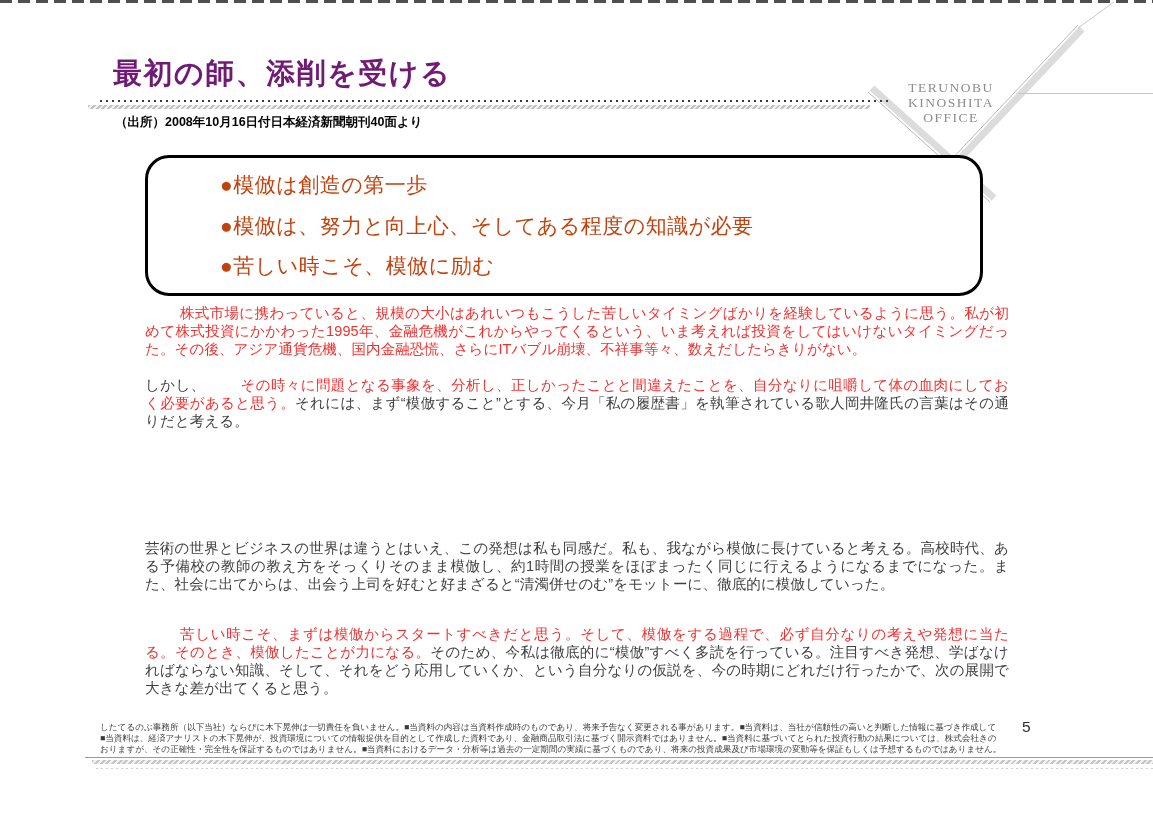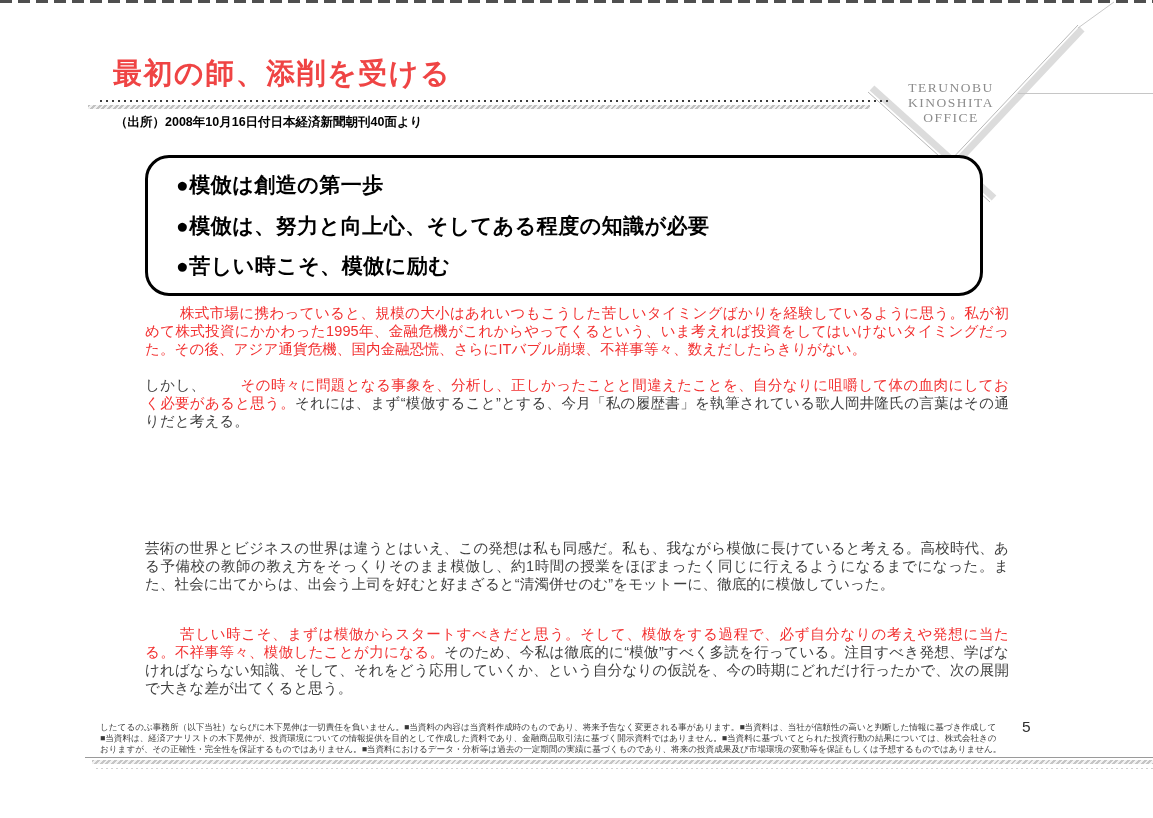--- a/index.html
+++ b/index.html
@@ -7,21 +7,21 @@
     position:relative; width:1153px; height:818px; background:#ffffff;
     overflow:hidden;
     font-family:"Liberation Sans","DejaVu Sans",sans-serif;
   }
   .top-dash {
     position:absolute; left:0; top:0; width:1153px; height:3px;
     background:repeating-linear-gradient(90deg,#4f4f4f 0 12px, transparent 12px 18px);
   }
   .page-title {
     position:absolute; left:113px; top:54px; font-size:29px; font-weight:bold;
-    color:#ef4444; letter-spacing:1.5px; white-space:nowrap;
+    color:#701a75; letter-spacing:1.5px; white-space:nowrap;
   }
   .title-dotted {
     position:absolute; left:100px; top:100px; width:788px; height:2px;
     background:repeating-linear-gradient(90deg,#3c3c3c 0 2px, transparent 2px 6px);
   }
   .title-hatch {
     position:absolute; left:88px; top:105px; width:782px; height:4px;
     background:repeating-linear-gradient(135deg,#c2c2c2 0 2px,#f1f1f1 2px 4px);
   }
   .right-gray-line {
@@ -38,22 +38,23 @@
   }
   svg.decor { position:absolute; left:0; top:0; }
   .hl-box {
     position:absolute; left:145px; top:155px; width:838px; height:141px;
     border:3px solid #000; border-radius:24px; box-sizing:border-box;
     background:#ffffff;
     display:flex; flex-direction:column; justify-content:space-evenly;
     padding-left:28px;
   }
   .hl-item {
-    font-size:21px; font-weight:bold; color:#000000; letter-spacing:0.5px;
+    font-size:21px; font-weight:normal; color:#c2410c; letter-spacing:0.5px;
     white-space:nowrap;
+    margin-left:44px;
   }
   .para {
     position:absolute; left:145px; width:864px; font-size:14.5px;
     line-height:18.1px; color:#3f3f3f; letter-spacing:0.1px; margin:0;
     text-align:justify;
   }
   .red { color:#f23030;margin-left:35px; }
   .p1 { top:304px; }
   .p2 { top:376px; }
   .p3 { top:488px; }
@@ -114,21 +115,21 @@
     <div class="hl-item"><span>●</span><span>苦しい時こそ、模倣に励む</span></div>
   </div>
 
   <p class="para p1"><span class="red">株式市場に携わっていると、規模の大小はあれいつもこうした苦しいタイミングばかりを経験しているように思う。私が初めて株式投資にかかわった1995年、金融危機がこれからやってくるという、いま考えれば投資をしてはいけないタイミングだった。その後、アジア通貨危機、国内金融恐慌、さらにITバブル崩壊、不祥事等々、数えだしたらきりがない。</span></p>
 
   <p class="para p2"><span>しかし、</span><span class="red">その時々に問題となる事象を、分析し、正しかったことと間違えたことを、自分なりに咀嚼して体の血肉にしておく必要があると思う。</span><span>それには、まず“模倣すること”とする、今月「私の履歴書」を執筆されている歌人岡井隆氏の言葉はその通りだと考える。</span></p>
 
 
   <p class="para p4"><span>芸術の世界とビジネスの世界は違うとはいえ、この発想は私も同感だ。私も、我ながら模倣に長けていると考える。高校時代、ある予備校の教師の教え方をそっくりそのまま模倣し、約1時間の授業をほぼまったく同じに行えるようになるまでになった。また、社会に出てからは、出会う上司を好むと好まざると“清濁併せのむ”をモットーに、徹底的に模倣していった。</span></p>
 
-  <p class="para p5"><span class="red">苦しい時こそ、まずは模倣からスタートすべきだと思う。そして、模倣をする過程で、必ず自分なりの考えや発想に当たる。不祥事等々、模倣したことが力になる。</span><span>そのため、今私は徹底的に“模倣”すべく多読を行っている。注目すべき発想、学ばなければならない知識、そして、それをどう応用していくか、という自分なりの仮説を、今の時期にどれだけ行ったかで、次の展開で大きな差が出てくると思う。</span></p>
+  <p class="para p5"><span class="red">苦しい時こそ、まずは模倣からスタートすべきだと思う。そして、模倣をする過程で、必ず自分なりの考えや発想に当たる。そのとき、模倣したことが力になる。</span><span>そのため、今私は徹底的に“模倣”すべく多読を行っている。注目すべき発想、学ばなければならない知識、そして、それをどう応用していくか、という自分なりの仮説を、今の時期にどれだけ行ったかで、次の展開で大きな差が出てくると思う。</span></p>
 
   <div class="footer-block">
     <div class="footer-line">したてるのぶ事務所（以下当社）ならびに木下晃伸は一切責任を負いません。■当資料の内容は当資料作成時のものであり、将来予告なく変更される事があります。■当資料は、当社が信頼性の高いと判断した情報に基づき作成して</div>
     <div class="footer-line">■当資料は、経済アナリストの木下晃伸が、投資環境についての情報提供を目的として作成した資料であり、金融商品取引法に基づく開示資料ではありません。■当資料に基づいてとられた投資行動の結果については、株式会社きの</div>
     <div class="footer-line">おりますが、その正確性・完全性を保証するものではありません。■当資料におけるデータ・分析等は過去の一定期間の実績に基づくものであり、将来の投資成果及び市場環境の変動等を保証もしくは予想するものではありません。</div>
   </div>
 
   <div class="foot-solid"></div>
   <div class="foot-hatch"></div>
   <div class="foot-dotted"></div>

